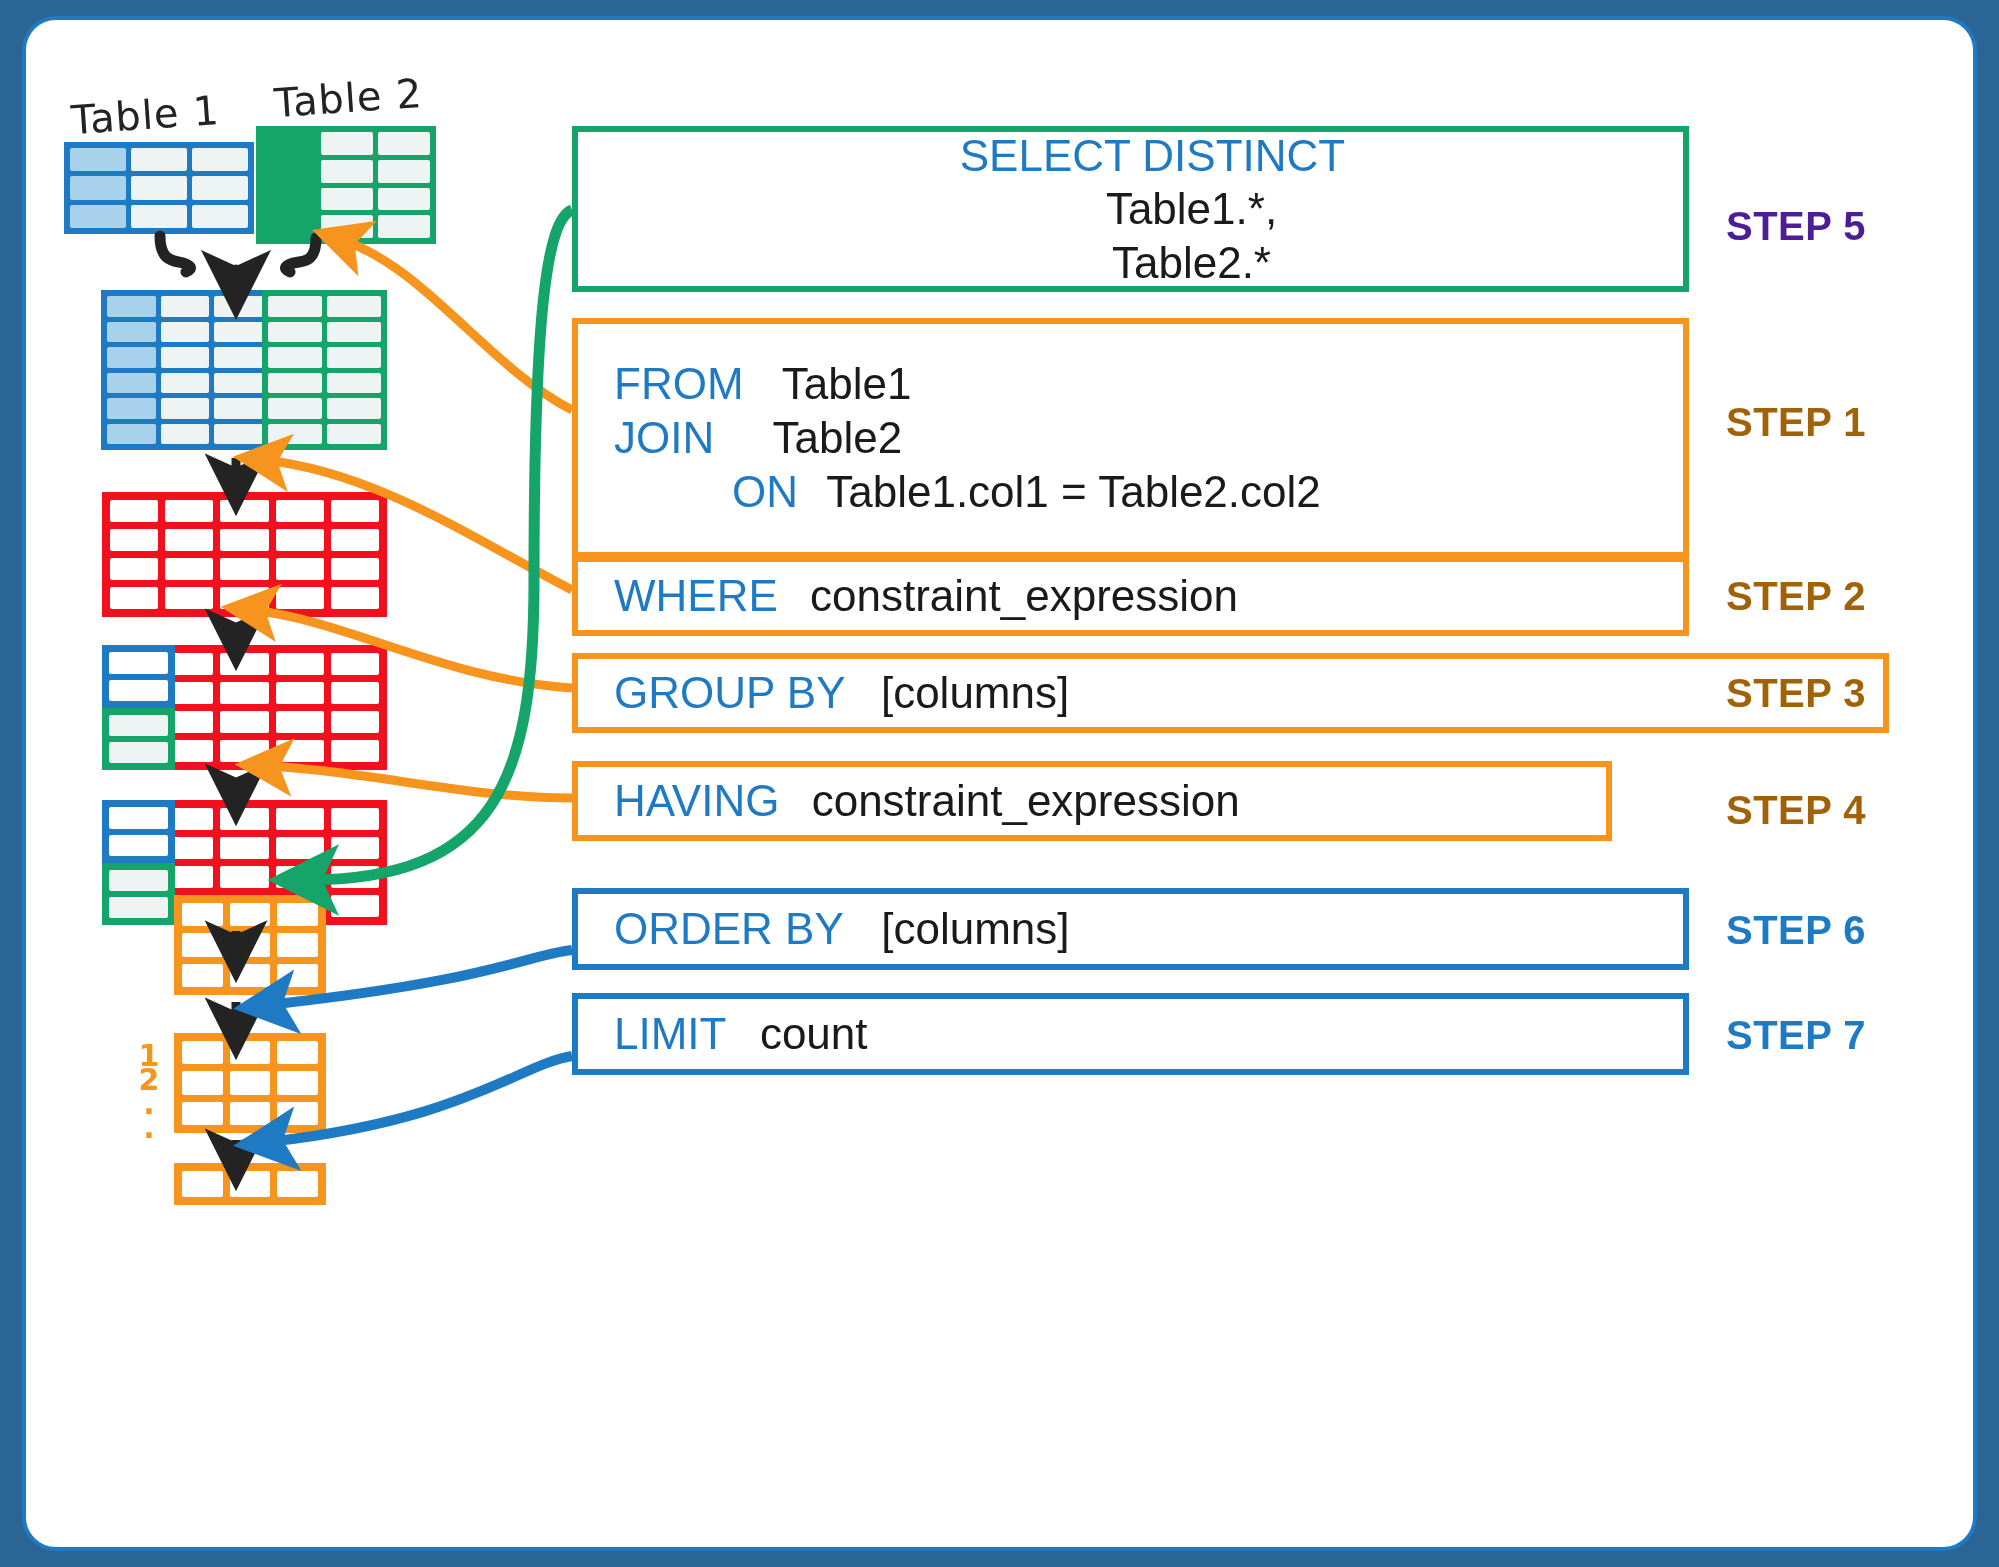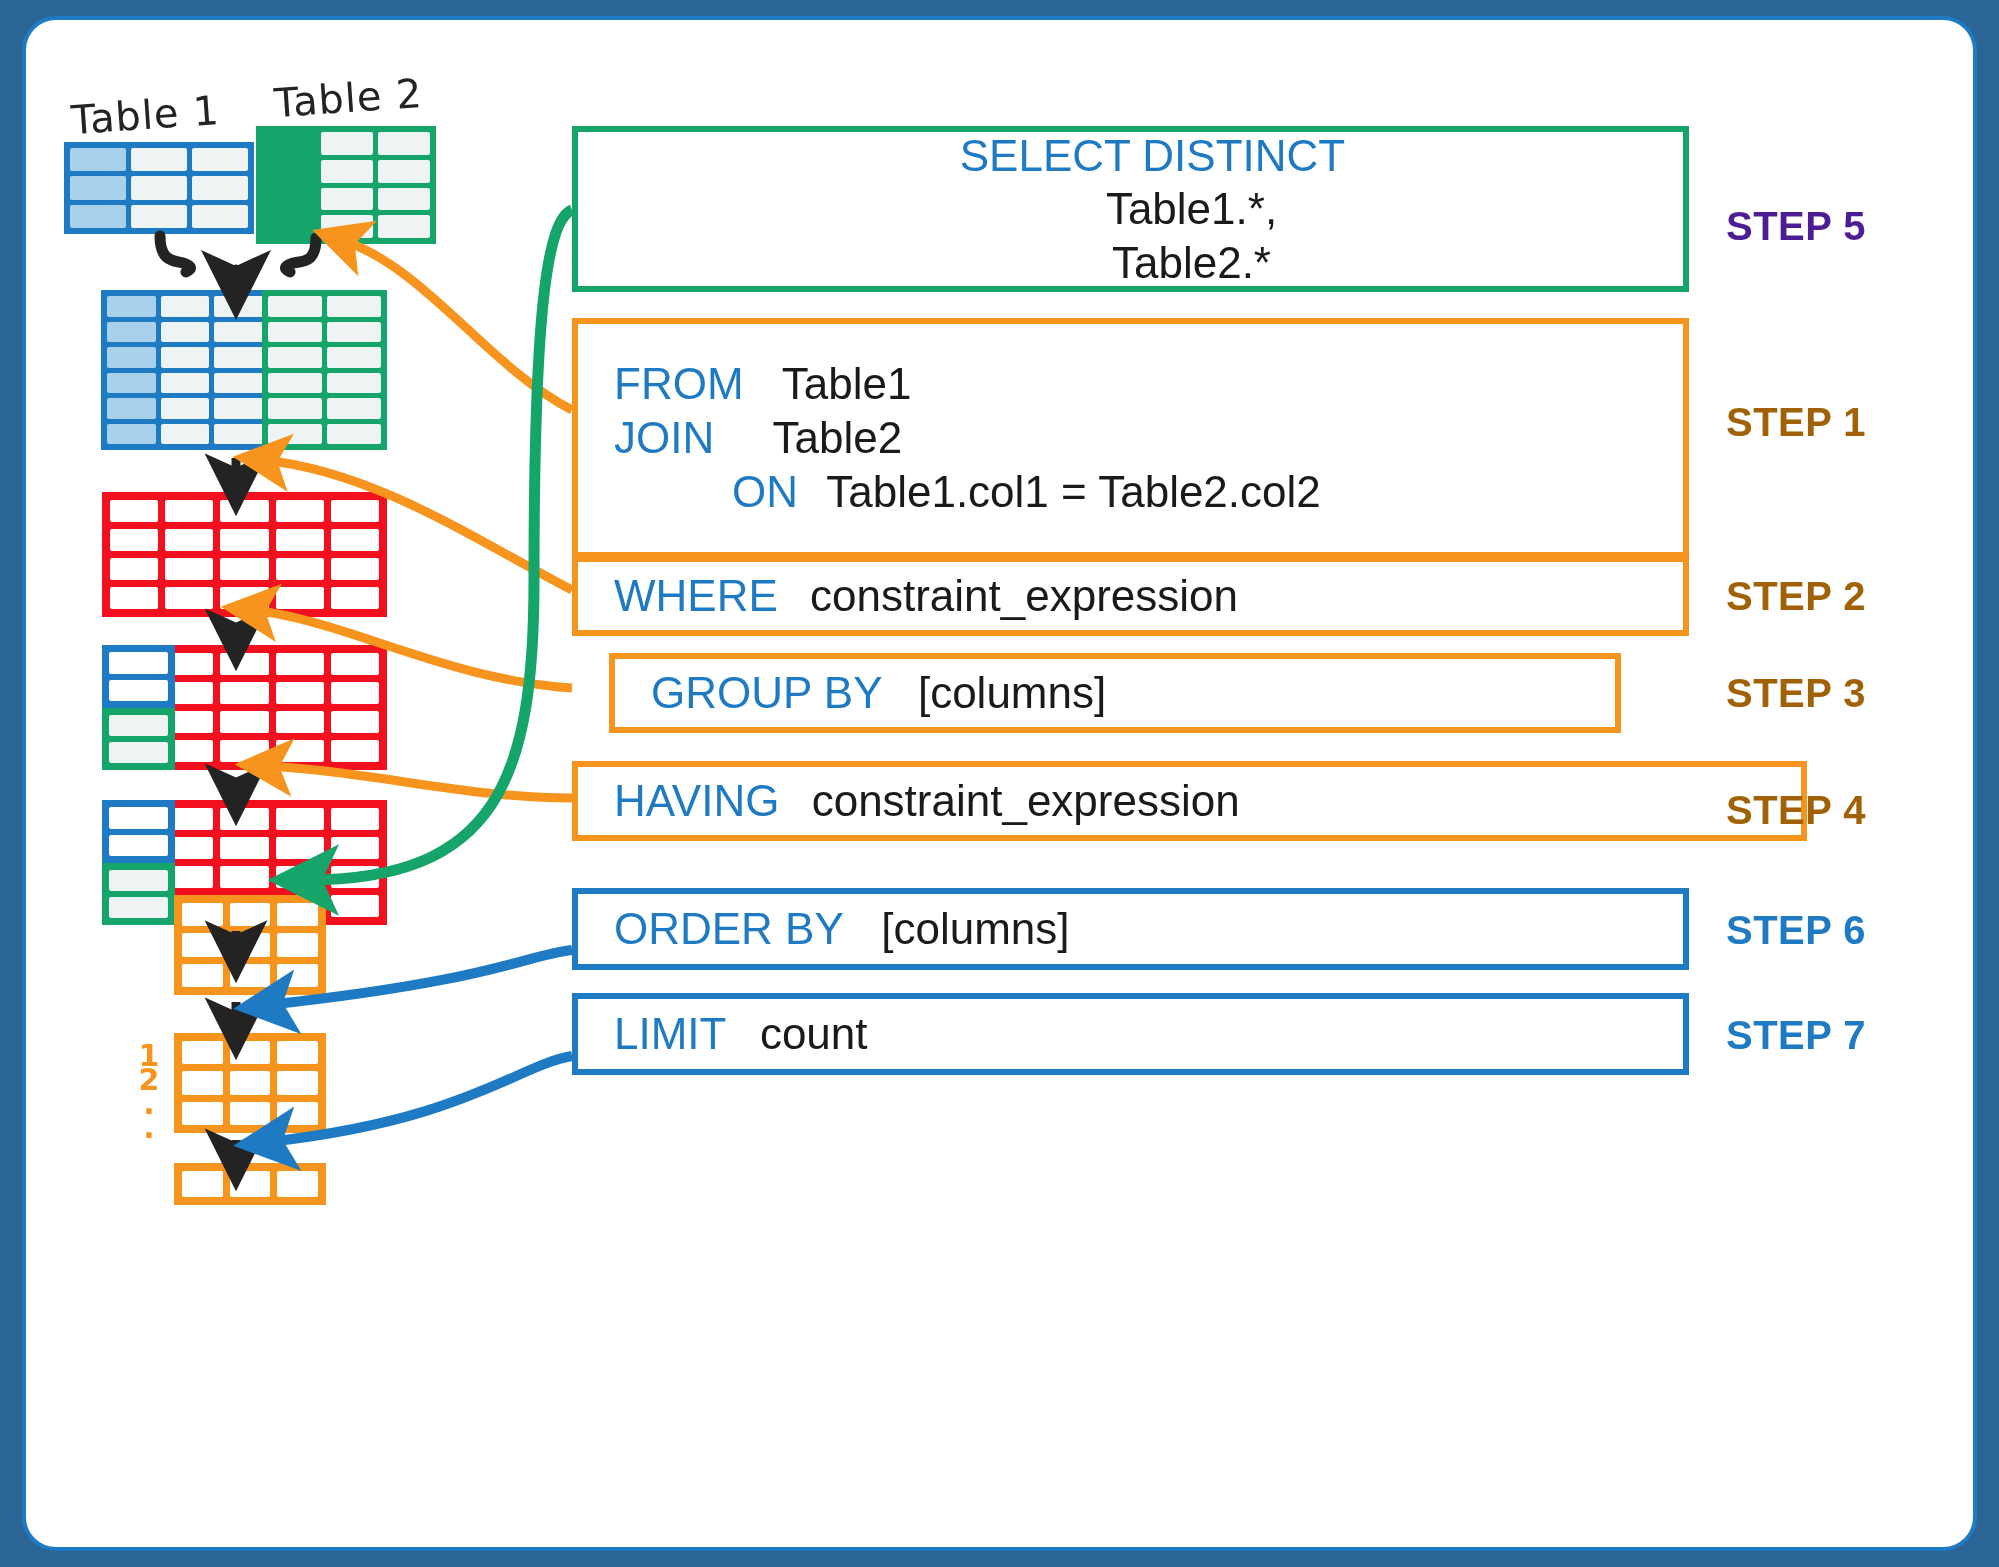--- a/index.html
+++ b/index.html
@@ -342,29 +342,29 @@
   <div class="step orange" style="left:1700px; top:380px;">STEP 1</div>
 
   <div class="sqlbox orange" style="left:546px; top:536px; width:1117px; height:80px; padding:0 0 0 36px;">
     <div class="line">
       <span class="kw">WHERE</span>
       <span style="display:inline-block;width:20px;"></span><span>constraint_expression</span>
     </div>
   </div>
   <div class="step orange" style="left:1700px; top:554px;">STEP 2</div>
 
-  <div class="sqlbox orange" style="left:546px; top:633px; width:1012px; height:80px; padding:0 0 0 36px;margin-left:37px;">
+  <div class="sqlbox orange" style="left:546px; top:633px; width:1317px; height:80px; padding:0 0 0 36px;">
     <div class="line">
       <span class="kw">GROUP BY</span>
       <span style="display:inline-block;width:24px;"></span><span>[columns]</span>
     </div>
   </div>
   <div class="step orange" style="left:1700px; top:651px;">STEP 3</div>
 
-  <div class="sqlbox orange" style="left:546px; top:741px; width:1235px; height:80px; padding:0 0 0 36px;">
+  <div class="sqlbox orange" style="left:546px; top:741px; width:1040px; height:80px; padding:0 0 0 36px;">
     <div class="line">
       <span class="kw">HAVING</span>
       <span style="display:inline-block;width:20px;"></span><span>constraint_expression</span>
     </div>
   </div>
   <div class="step orange" style="left:1700px; top:768px;">STEP 4</div>
 
   <div class="sqlbox blue" style="left:546px; top:868px; width:1117px; height:82px; padding:0 0 0 36px;">
     <div class="line">
       <span class="kw">ORDER BY</span>

